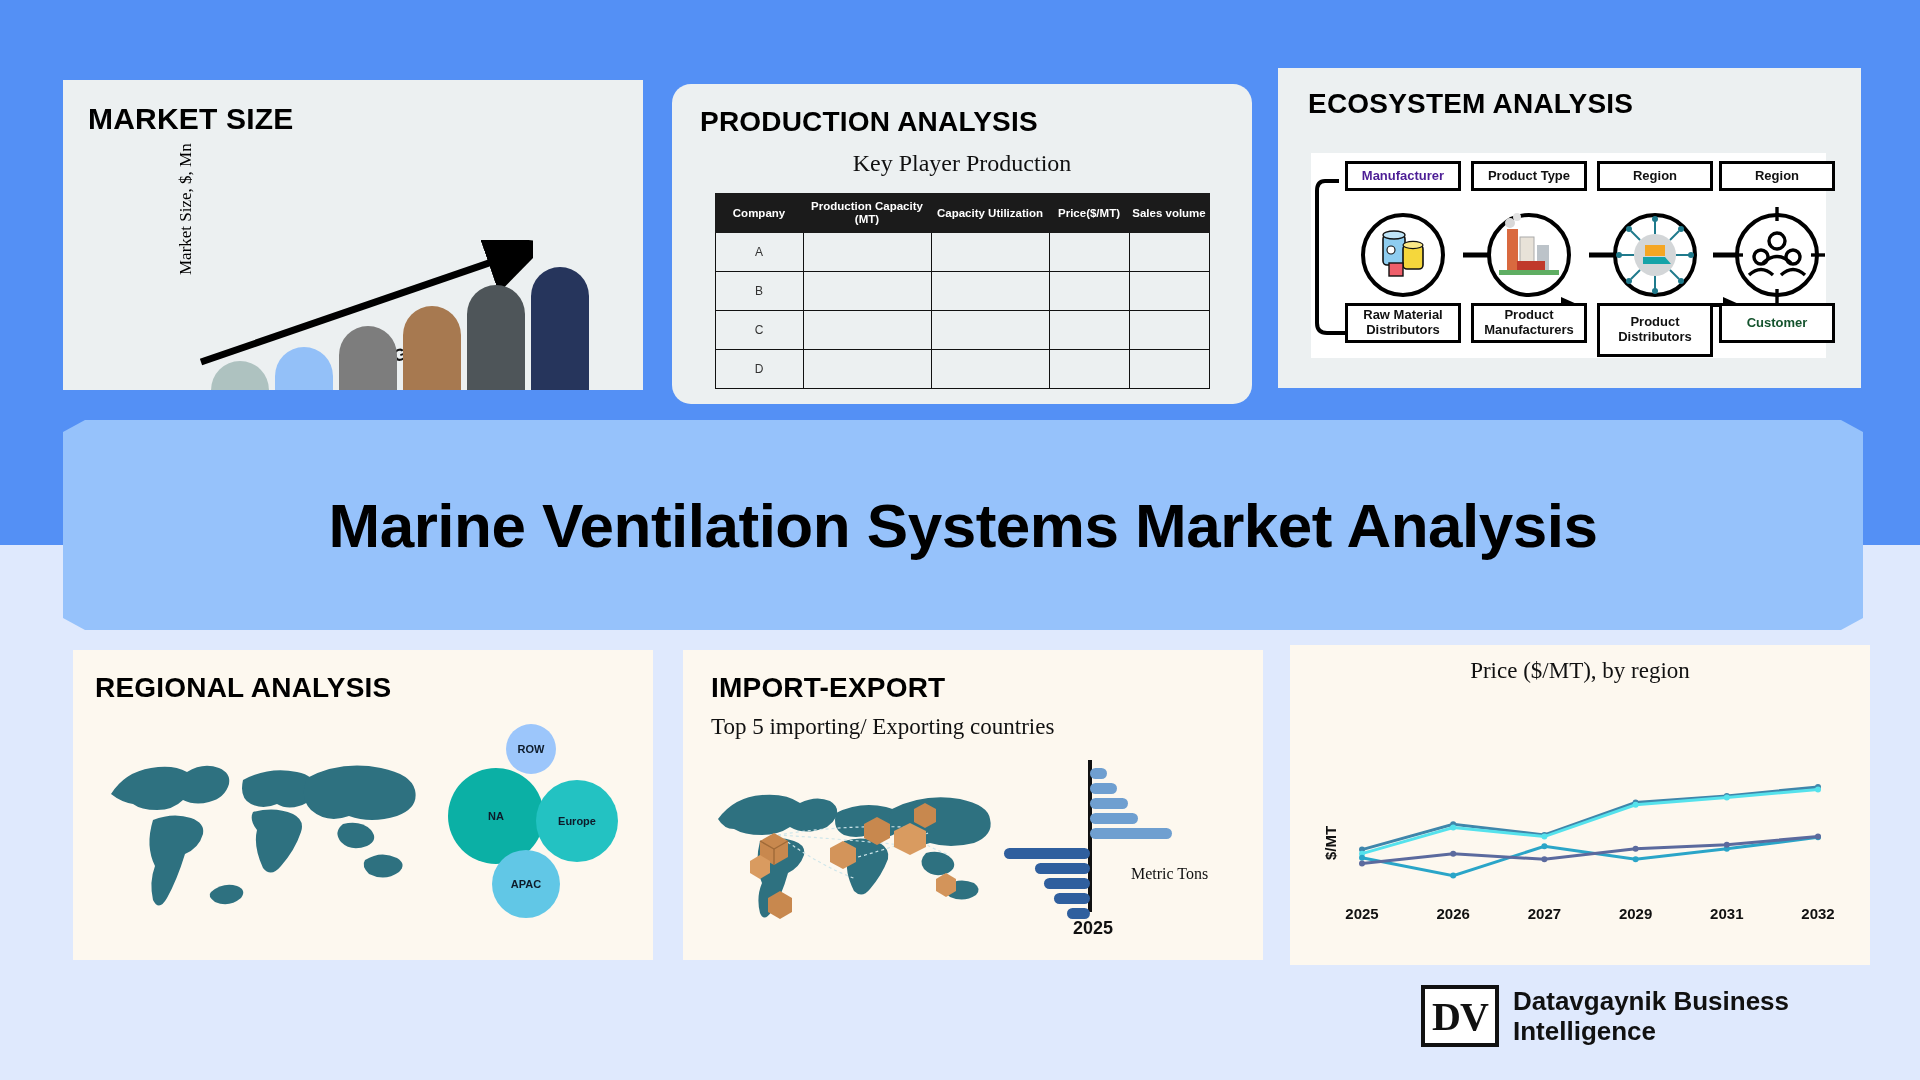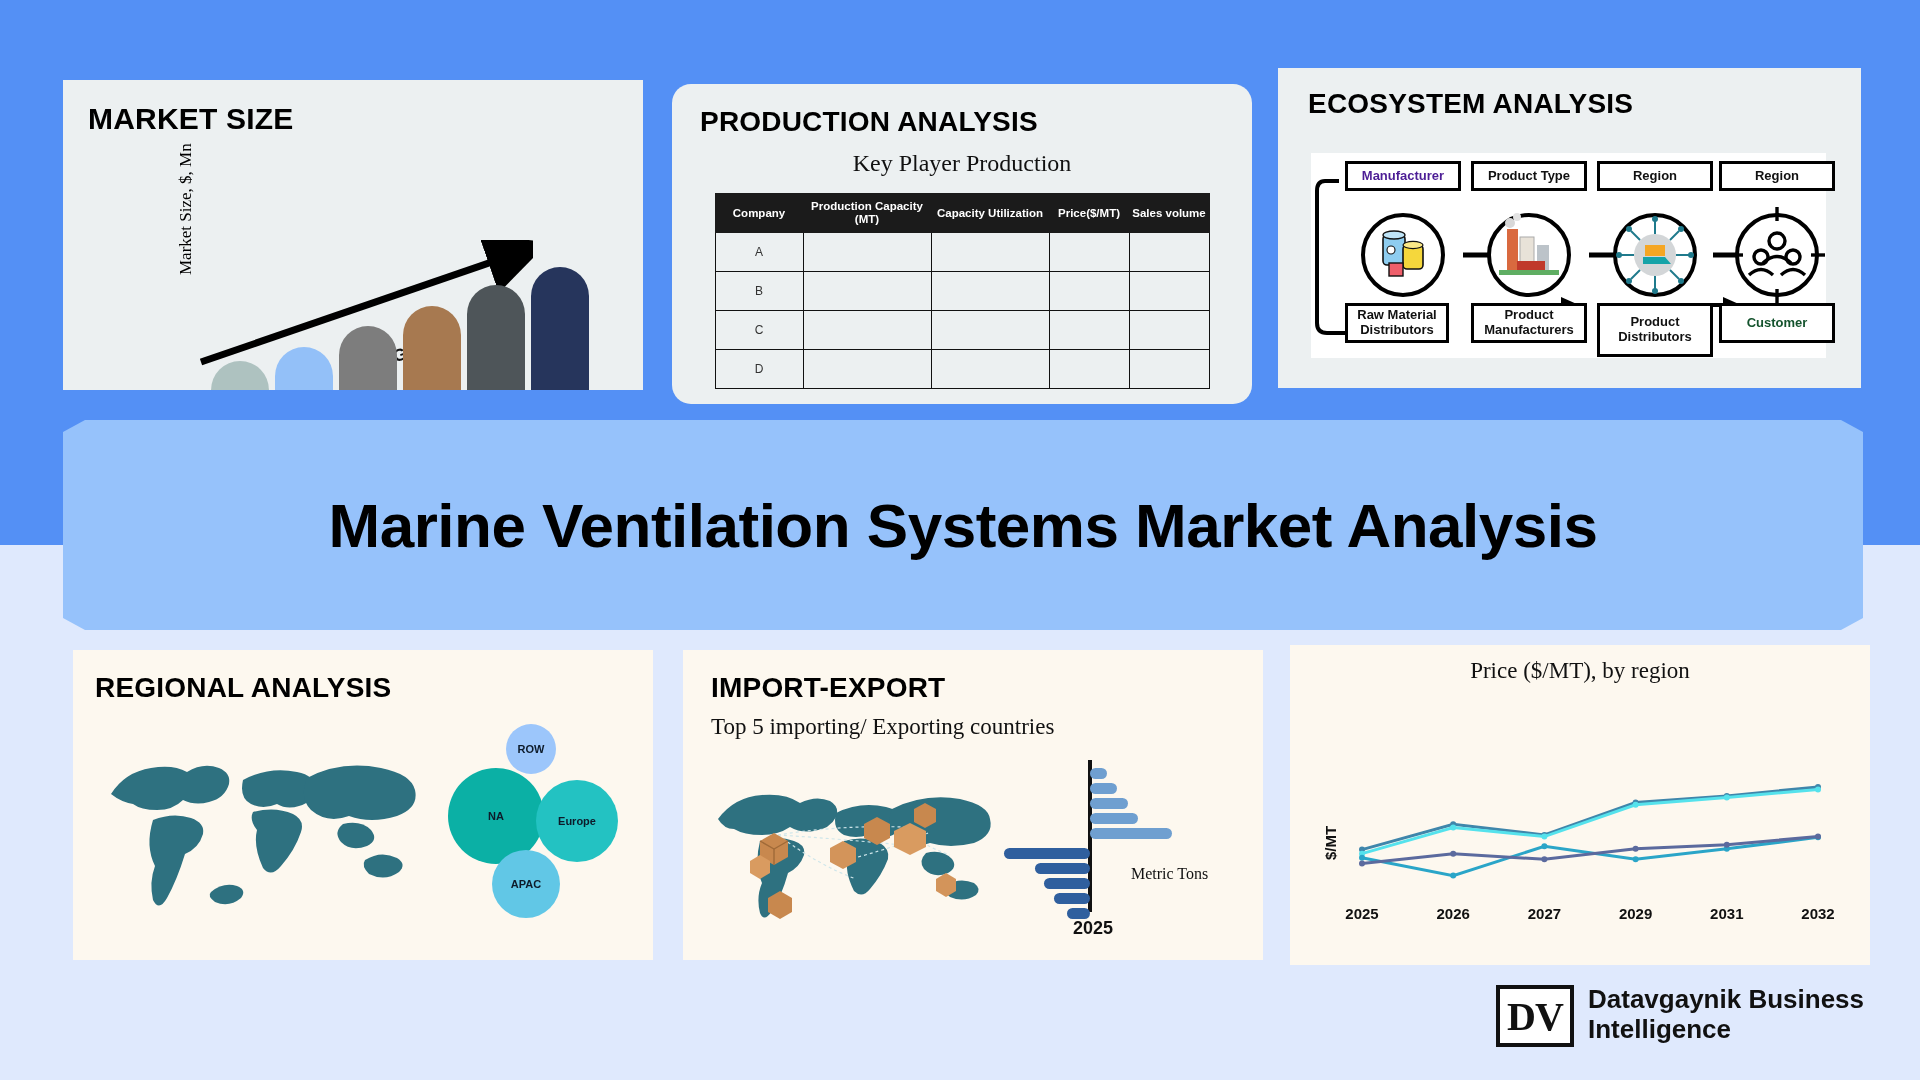--- a/index.html
+++ b/index.html
@@ -136,21 +136,21 @@
     transform: rotate(-90deg); transform-origin: left top;
     font-size: 15px; font-weight: bold; color: #111;
   }
   .pt-xlabels { position: absolute; left: 50px; top: 145px; width: 500px; height: 26px; }
   .pt-xlab {
     position: absolute; font-size: 15px; font-weight: bold; color: #111;
     transform: translateX(-50%); white-space: nowrap;
   }
 
   
-  .logo { position: absolute; left: 1496px; top: 985px; display: flex; align-items: flex-start; }
+  .logo { position: absolute; left: 1421px; top: 985px; display: flex; align-items: flex-end; }
   .logo-mark {
     width: 78px; height: 62px; border: 4px solid #111; background: #fff;
     display: flex; align-items: center; justify-content: center;
     font-family: "Liberation Serif", serif; font-size: 40px; font-weight: bold; color: #111;
     letter-spacing: -1px;
   }
   .logo-text {
     margin-left: 14px; font-size: 26px; font-weight: bold; color: #111; line-height: 1.15;
   }
 </style>
@@ -326,21 +326,21 @@
           <line x1="500" y1="102" x2="514" y2="102"></line>
       </g>
     </svg>
     <div id="eco-top-labels">
         <div style="position: absolute; left: 34px; top: 8px; width: 116px; height: 30px; border: 3px solid rgb(0, 0, 0); background: rgb(255, 255, 255); display: flex; align-items: center; justify-content: center; font-size: 13px; font-weight: bold; color: #4c1d95; text-align: center; line-height: 1.1;">Manufacturer</div>
         <div style="position: absolute; left: 160px; top: 8px; width: 116px; height: 30px; border: 3px solid rgb(0, 0, 0); background: rgb(255, 255, 255); display: flex; align-items: center; justify-content: center; font-size: 13px; font-weight: bold; color: rgb(17, 17, 17); text-align: center; line-height: 1.1;">Product Type</div>
         <div style="position: absolute; left: 286px; top: 8px; width: 116px; height: 30px; border: 3px solid rgb(0, 0, 0); background: rgb(255, 255, 255); display: flex; align-items: center; justify-content: center; font-size: 13px; font-weight: bold; color: rgb(17, 17, 17); text-align: center; line-height: 1.1;">Region</div>
         <div style="position: absolute; left: 408px; top: 8px; width: 116px; height: 30px; border: 3px solid rgb(0, 0, 0); background: rgb(255, 255, 255); display: flex; align-items: center; justify-content: center; font-size: 13px; font-weight: bold; color: rgb(17, 17, 17); text-align: center; line-height: 1.1;">Region</div>
       </div>
     <div id="eco-bottom-labels">
-        <div style="position: absolute; left: 34px; top: 150px; width: 104px; height: 40px; border: 3px solid rgb(0, 0, 0); background: rgb(255, 255, 255); display: flex; align-items: center; justify-content: center; font-size: 13px; font-weight: bold; color: rgb(17, 17, 17); text-align: center; line-height: 1.15; padding: 0px 9px;">Raw Material Distributors</div>
+        <div style="position: absolute; left: 34px; top: 150px; width: 116px; height: 40px; border: 3px solid rgb(0, 0, 0); background: rgb(255, 255, 255); display: flex; align-items: center; justify-content: center; font-size: 13px; font-weight: bold; color: rgb(17, 17, 17); text-align: center; line-height: 1.15; padding: 0px 9px;">Raw Material Distributors</div>
         <div style="position: absolute; left: 160px; top: 150px; width: 116px; height: 40px; border: 3px solid rgb(0, 0, 0); background: rgb(255, 255, 255); display: flex; align-items: center; justify-content: center; font-size: 13px; font-weight: bold; color: rgb(17, 17, 17); text-align: center; line-height: 1.15; padding: 0px 3px;">Product Manufacturers</div>
         <div style="position: absolute; left: 286px; top: 150px; width: 116px; height: 54px; border: 3px solid rgb(0, 0, 0); background: rgb(255, 255, 255); display: flex; align-items: center; justify-content: center; font-size: 13px; font-weight: bold; color: rgb(17, 17, 17); text-align: center; line-height: 1.15; padding: 0px 3px;">Product Distributors</div>
         <div style="position: absolute; left: 408px; top: 150px; width: 116px; height: 40px; border: 3px solid rgb(0, 0, 0); background: rgb(255, 255, 255); display: flex; align-items: center; justify-content: center; font-size: 13px; font-weight: bold; color: #14532d; text-align: center; line-height: 1.15; padding: 0px 3px;">Customer</div>
       </div>
   </div>
 </div>
 
 <div class="banner">
   <h1>Marine Ventilation Systems Market Analysis</h1>
 </div>

